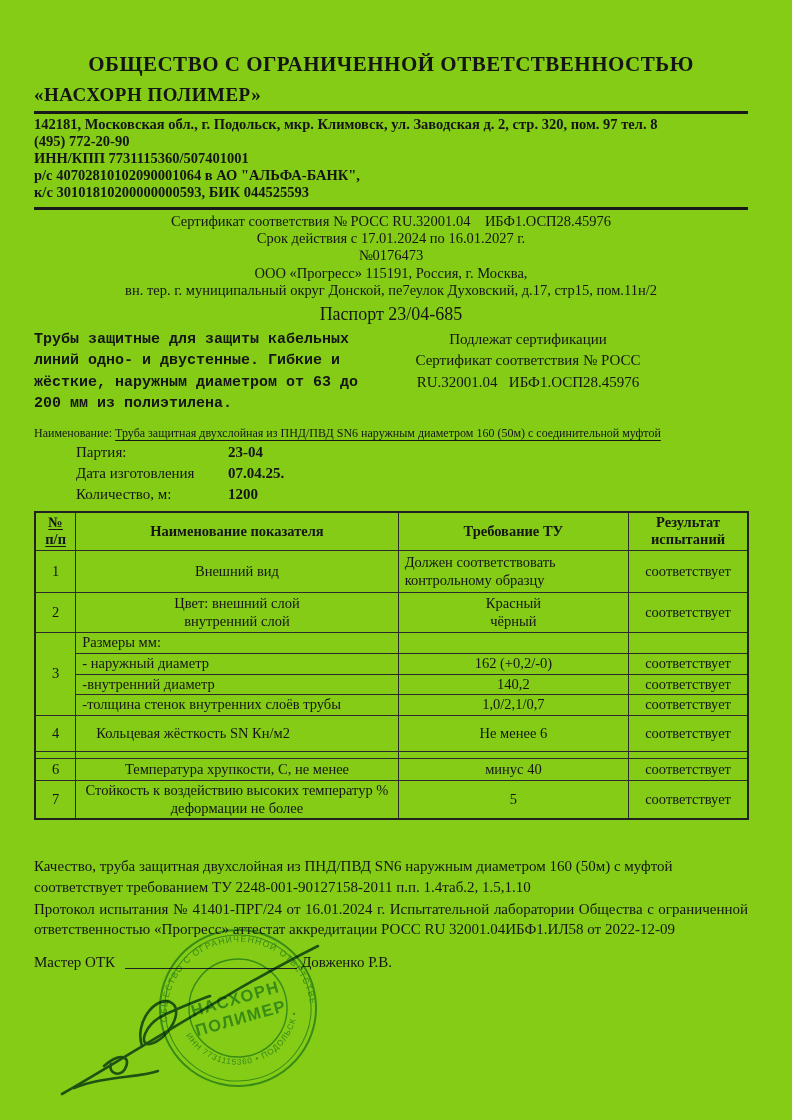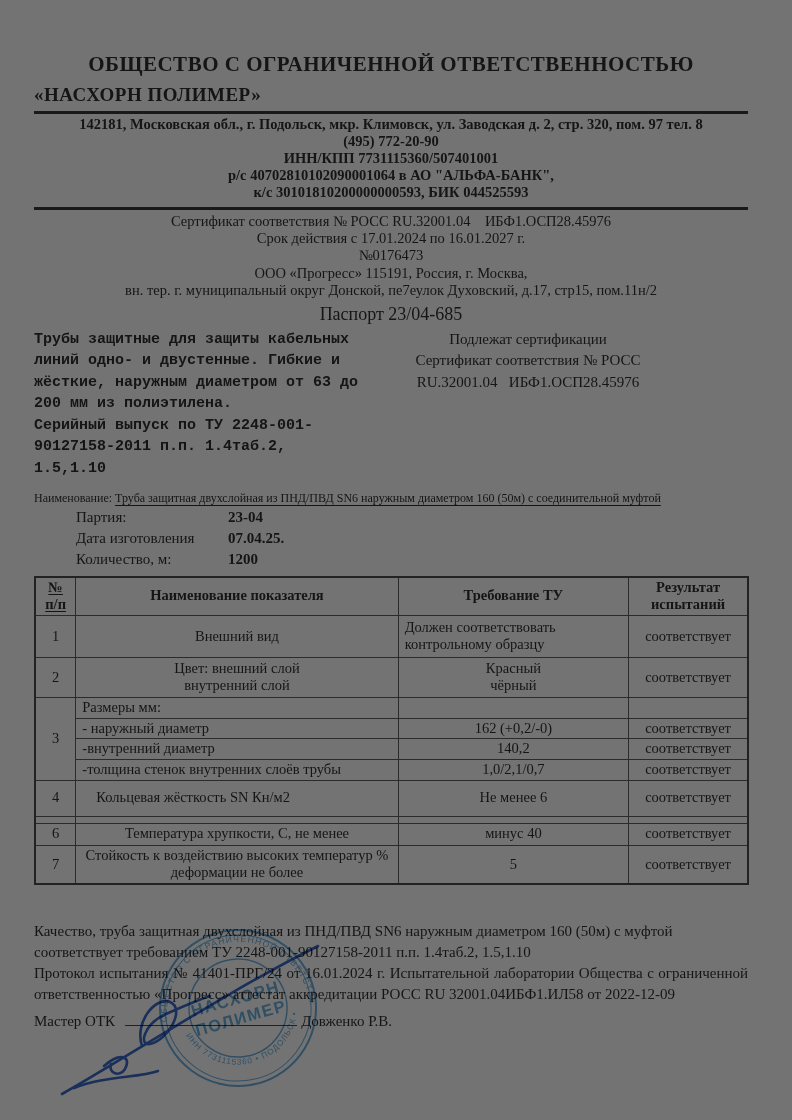--- a/index.html
+++ b/index.html
@@ -1,27 +1,27 @@
 <!DOCTYPE html>
 <html><head>
 <meta charset="utf-8">
 <style>
   html,body{margin:0;padding:0;}
   body{width:792px;height:1120px;background:#f4f3ef;}
   .page{
-    position:relative;width:792px;height:1120px;background:#737373;
+    position:relative;width:792px;height:1120px;background:#84cc16;
     font-family:"Liberation Serif","DejaVu Serif",serif;color:#151515;
     overflow:hidden;
   }
   .content{padding:0 44px 0 34px;}
   .prewrap{white-space:pre-wrap;}
   .org-title{font-size:21px;font-weight:bold;text-align:center;padding-top:52px;letter-spacing:.5px;}
   .org-sub{font-size:19px;font-weight:bold;text-align:left;margin-top:7px;letter-spacing:.5px;}
   .rule{border:0;border-top:3px solid #191919;margin:5px 0 2px 0;}
-  .addr{font-size:14.5px;font-weight:bold;text-align:center;line-height:1.18;}
+  .addr{font-size:14.5px;font-weight:bold;line-height:1.18;}
   .cert{font-size:14.5px;text-align:center;line-height:1.2;margin-top:3px;}
   .passport-title{font-size:18px;font-weight:normal;text-align:center;margin-top:4px;}
   .twocol{display:flex;margin-top:4px;}
   .twocol .left{width:330px;font-size:15px;font-weight:bold;line-height:1.44;font-family:Liberation Mono, monospace;}
   .twocol .left p{margin:0;}
   .twocol .right{width:300px;margin-left:14px;font-size:15px;line-height:1.44;text-align:center;}
   .twocol .right div{white-space:pre-wrap;}
   .name-line{font-size:12px;margin-top:9px;line-height:1.5;}
   .name-line .val{text-decoration:underline;text-underline-offset:3px;}
   .kv{display:flex;font-size:15px;line-height:1.42;}
@@ -39,21 +39,21 @@
   td.c,th.c{text-align:center;}
   td.l{text-align:left;}
   .h-head{height:38px;}
   .h-r1{height:42px;} .h-r2{height:40px;} .h-thin{height:16px;} .h-sub{height:17px;}
   .h-r4{height:36px;} .h-empty{height:7px;} .h-r6{height:22px;} .h-r7{height:33px;}
   td.top{vertical-align:top;padding-top:2px;}
   .conclusion{margin-top:36px;font-size:15px;line-height:1.38;}
   .conclusion .title{font-weight:bold;text-decoration:underline;text-underline-offset:3px;}
   .conclusion p{margin:1px 0;}
   .conclusion p.just{text-align:justify;}
-  .master-row{display:flex;align-items:flex-start;font-size:15px;margin-top:6px;}
+  .master-row{display:flex;align-items:center;font-size:15px;margin-top:12px;}
   .sig-line{display:inline-block;width:172px;border-bottom:1px solid #222;margin:0 4px 2px 10px;height:14px;}
   .stamp-svg{position:absolute;left:152px;top:922px;mix-blend-mode:multiply;opacity:.92;}
   .signature-svg{position:absolute;left:46px;top:926px;mix-blend-mode:multiply;opacity:.95;}
 </style>
 </head>
 <body>
 
 <div class="page">
   <div class="content">
 
@@ -78,21 +78,20 @@
       <div>№0176473</div>
       <div>ООО «Прогресс» 115191, Россия, г. Москва,</div>
       <div>вн. тер. г. муниципальный округ Донской, пе7еулок Духовский, д.17, стр15, пом.11н/2</div>
     </div>
 
     <div class="passport-title">Паспорт 23/04-685</div>
 
     <div class="twocol">
       <div class="left">
         <p>Трубы защитные для защиты кабельных линий одно- и двустенные. Гибкие и жёсткие, наружным диаметром от 63 до 200 мм из полиэтилена.</p>
-        <p>Серийный выпуск по ТУ 2248-001-90127158-2011 п.п. 1.4таб.2, 1.5,1.10</p>
       </div>
       <div class="right">
         <div>Подлежат сертификации</div>
         <div>Сертификат соответствия № РОСС RU.32001.04   ИБФ1.ОСП28.45976</div>
       </div>
     </div>
 
     <div class="name-line">
       <span>Наименование:</span>
       <span class="val">Труба защитная двухслойная из ПНД/ПВД  SN6  наружным диаметром 160 (50м)  с соединительной муфтой</span>

